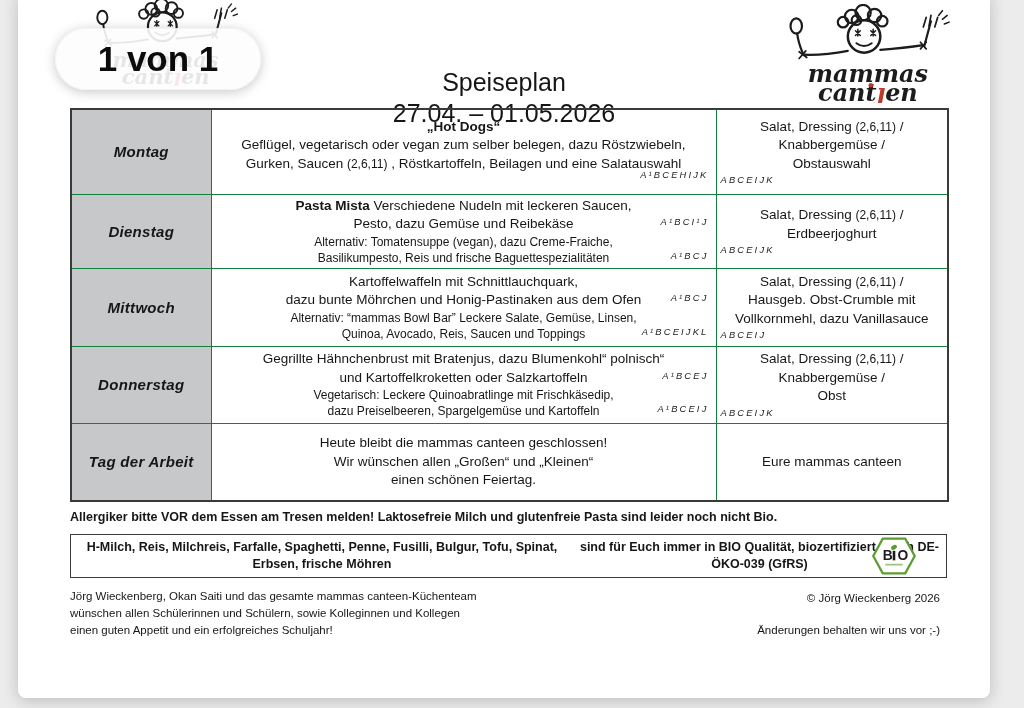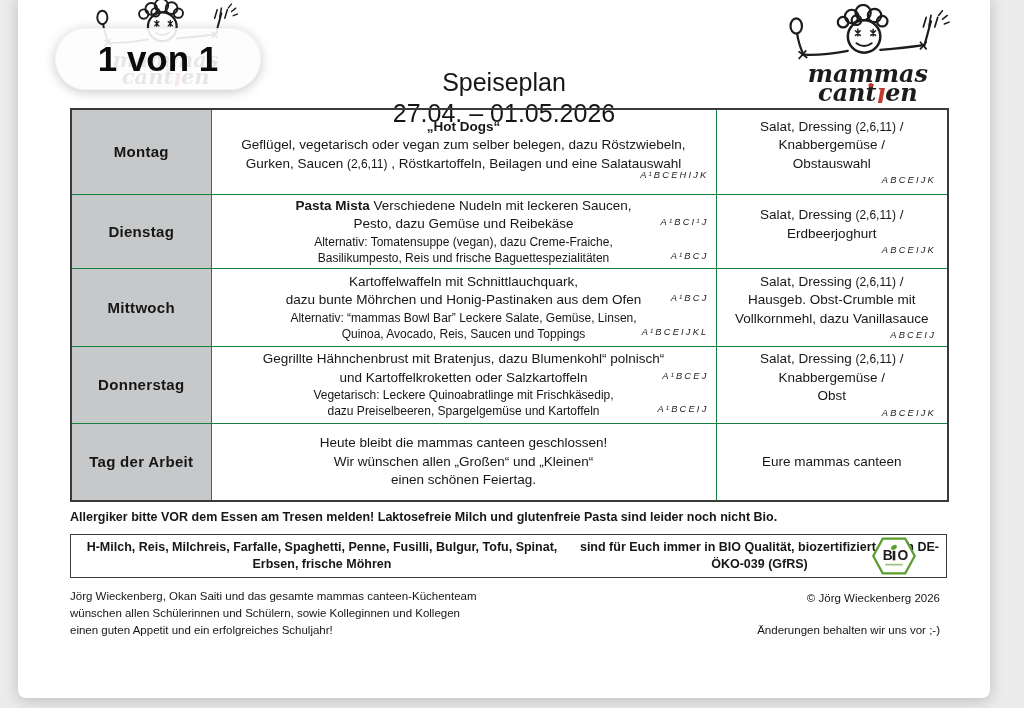--- a/index.html
+++ b/index.html
@@ -21,29 +21,29 @@
         font-size:35px;font-weight:600;color:#0b0b0b;}
 
   
   .logo-mini{position:absolute;left:70px;top:-2px;width:152px;height:88px;z-index:1;}
   .logo-main{position:absolute;right:38px;top:4px;width:172px;height:100px;z-index:1;}
 
   
   table.menu{position:absolute;left:52px;top:108px;width:877px;border-collapse:collapse;table-layout:fixed;
              border:2px solid #3a3a3a;}
   table.menu td{border:1px solid #15803d;vertical-align:middle;padding:0;}
-  td.day-cell{background:#c6c8ca;text-align:center;font-weight:bold;font-size:15px;letter-spacing:.3px;}
+  td.day-cell{background:#c6c8ca;text-align:center;font-weight:bold;font-size:15px;letter-spacing:.3px;font-style:italic;}
   .cell-flex{display:flex;flex-direction:column;justify-content:center;align-items:stretch;height:100%;padding:2px 4px;}
   .menu-line{position:relative;text-align:center;font-size:13.5px;line-height:18.5px;min-height:13px;white-space:nowrap;}
   .menu-line.small{font-size:12px;line-height:16px;}
   .menu-line .b{font-weight:bold;}
   .sub{font-size:12px;}
   .allergen-text{font-style:italic;font-size:9.3px;letter-spacing:2.2px;font-weight:500;color:#222;}
   span.allergen{position:absolute;right:3px;bottom:2px;}
-  .side-allergen{text-align:right;padding-right:7px;margin-top:1px;line-height:12px;}
+  .side-allergen{padding-right:7px;margin-top:1px;line-height:12px;}
 
   
   .allergy-note{position:absolute;left:52px;top:510px;width:880px;font-size:12.5px;font-weight:bold;}
   .bio-box{position:absolute;left:52px;top:534px;width:875px;height:42px;border:1.5px solid #3a3a3a;
            display:flex;flex-direction:row;justify-content:center;text-align:center;font-size:12.5px;font-weight:bold;line-height:17px;align-items:center;}
   .bio-badge{position:absolute;right:26px;top:2px;width:52px;height:38px;}
 
   .footer-left{position:absolute;left:52px;top:588px;font-size:11.5px;line-height:17px;}
   .footer-copy{position:absolute;right:50px;top:592px;font-size:11.5px;text-align:right;margin-left:18px;}
   .footer-note{position:absolute;right:50px;top:624px;font-size:11.5px;text-align:right;}

